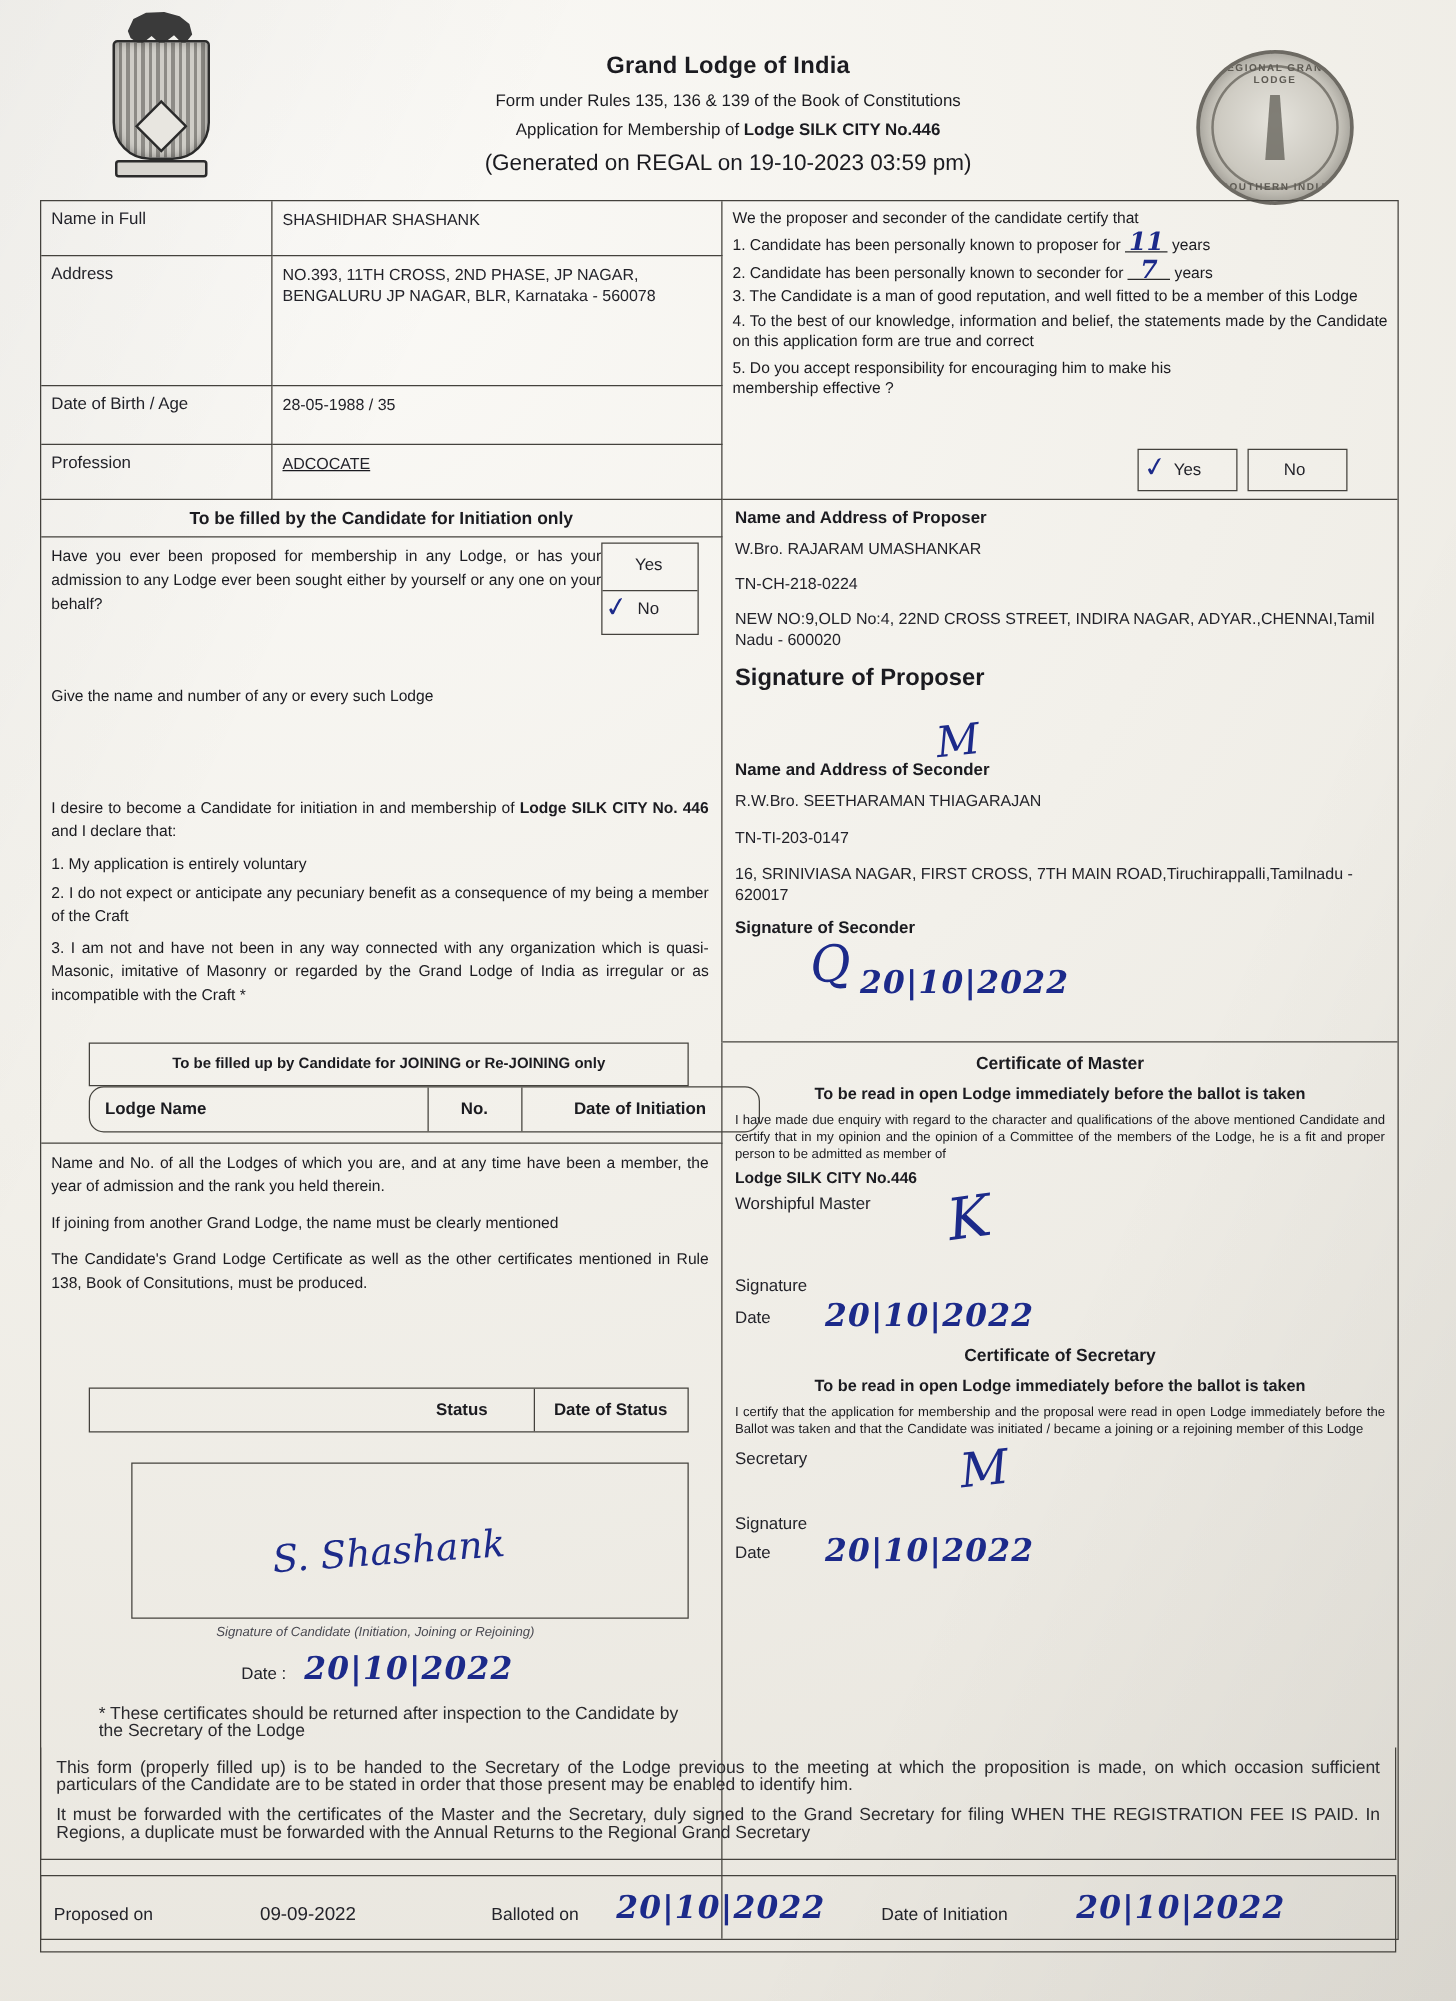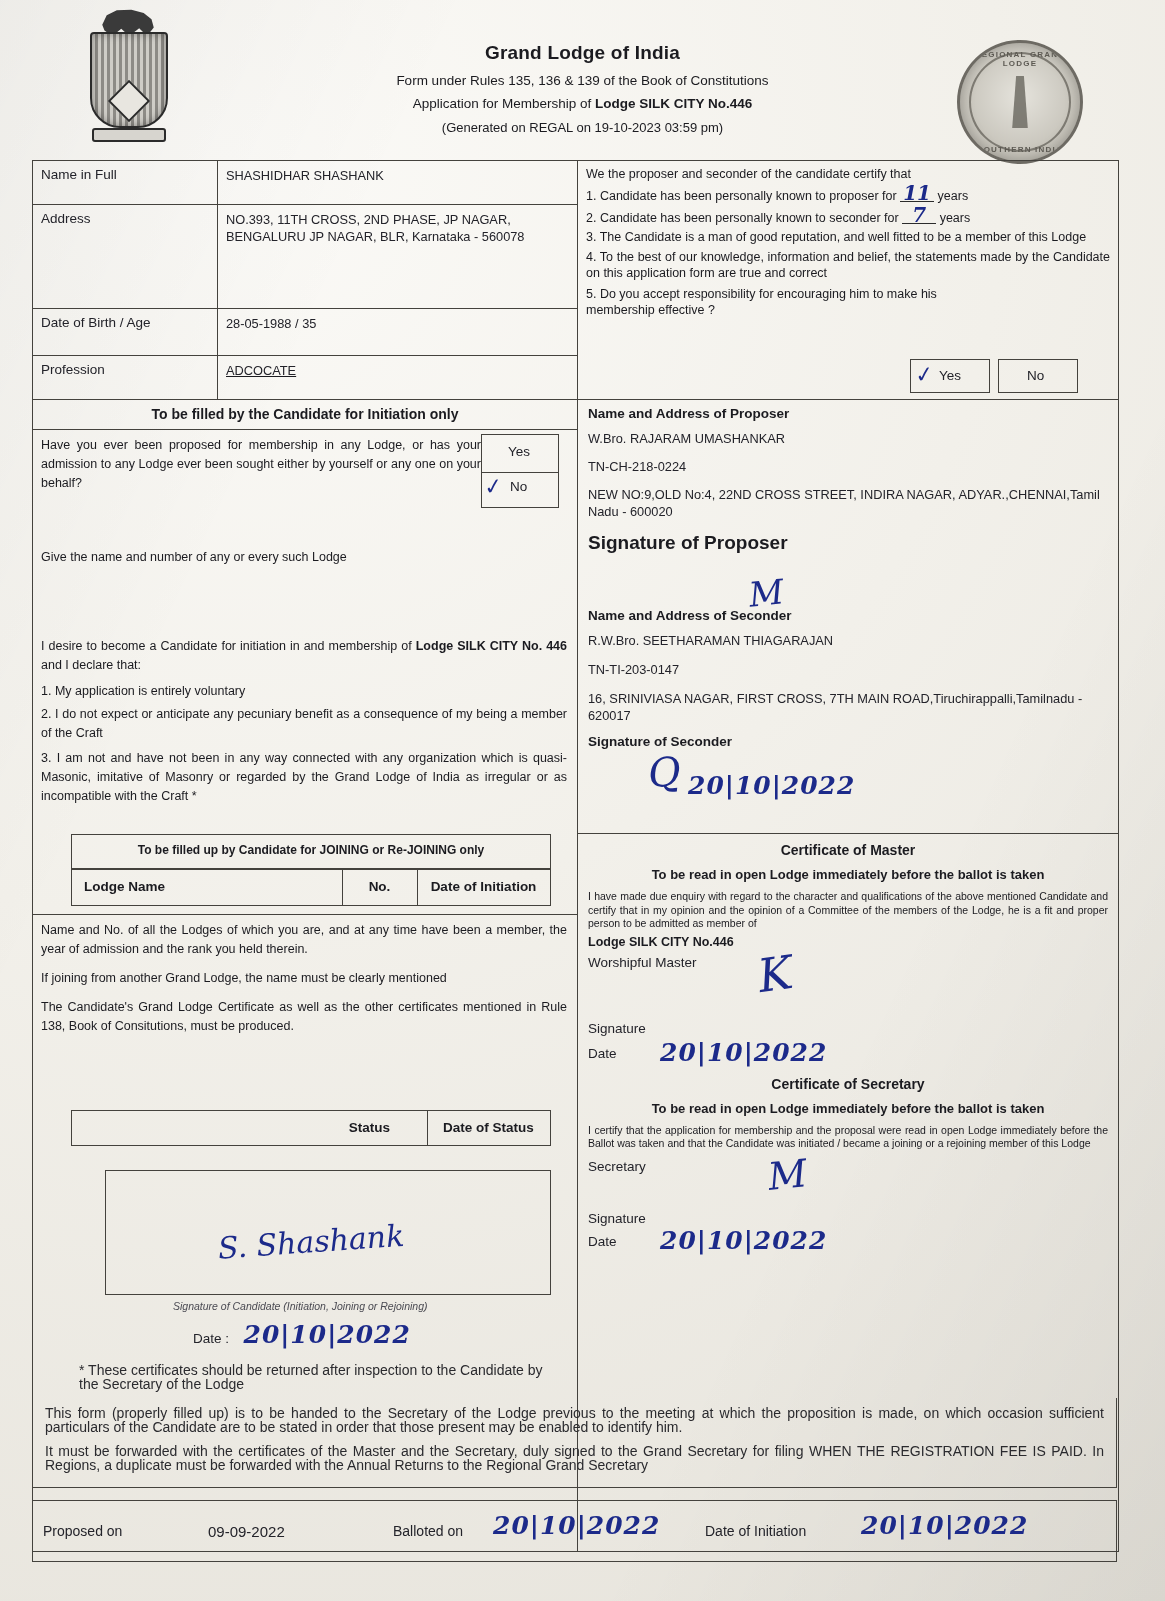--- a/index.html
+++ b/index.html
@@ -22,21 +22,21 @@
     pointer-events:none;
   }
   
   .header{
     position:absolute;left:0;right:0;top:8px;height:150px;
     text-align:center;
   }
   .h-title{font-size:19px;font-weight:bold;letter-spacing:.2px;margin-top:34px;}
   .h-sub{font-size:13.5px;margin-top:9px;}
   .h-sub2{font-size:13.5px;margin-top:8px;}
-  .h-sub3{font-size:13px;margin-top:9px;}
+  .h-sub3{font-size:18px;margin-top:9px;}
 
   .crest{
     position:absolute;left:82px;top:6px;width:92px;height:138px;
   }
   .crest .shield{
     position:absolute;left:8px;top:26px;width:74px;height:92px;
     border:2px solid #2b2b2b;border-radius:4px 4px 30px 30px;
     background:repeating-linear-gradient(90deg,#cfcdc7 0 3px,#8d8b86 3px 6px);
     box-shadow:inset 0 0 8px rgba(0,0,0,.35);
   }
@@ -251,21 +251,21 @@
           <span class="sig-mark" style="position:absolute;left:60px;top:0;font-size:40px;transform:rotate(-5deg);">Q</span>
           <span class="hand hand-lg" style="position:absolute;left:100px;top:22px;">20|10|2022</span>
         </div>
       </div>
     </div>
 
     <div class="cell bR" style="left:0;top:673px;width:545px;height:80px;">
       <div class="box" style="position:absolute;left:38px;top:0;width:480px;height:35px;">
         <div class="ctr bold" style="font-size:12px;padding-top:8px;">To be filled up by Candidate for JOINING or Re-JOINING only</div>
       </div>
-      <div class="box" style="position:absolute;left:38px;top:35px;width:480px;height:37px;">
+      <div class="box" style="position:absolute;left:38px;top:35px;width:537px;height:37px;border-radius:12px;">
         <div style="position:relative;height:100%;">
           <div style="position:absolute;left:0;top:0;width:270px;height:100%;border-right:1.3px solid #44423d;">
             <div class="bold" style="font-size:13.5px;padding:9px 0 0 12px;">Lodge Name</div>
           </div>
           <div style="position:absolute;left:270px;top:0;width:75px;height:100%;border-right:1.3px solid #44423d;">
             <div class="bold ctr" style="font-size:13.5px;padding-top:9px;">No.</div>
           </div>
           <div style="position:absolute;left:345px;top:0;right:0;height:100%;">
             <div class="bold ctr" style="font-size:13.5px;padding-top:9px;">Date of Initiation</div>
           </div>

